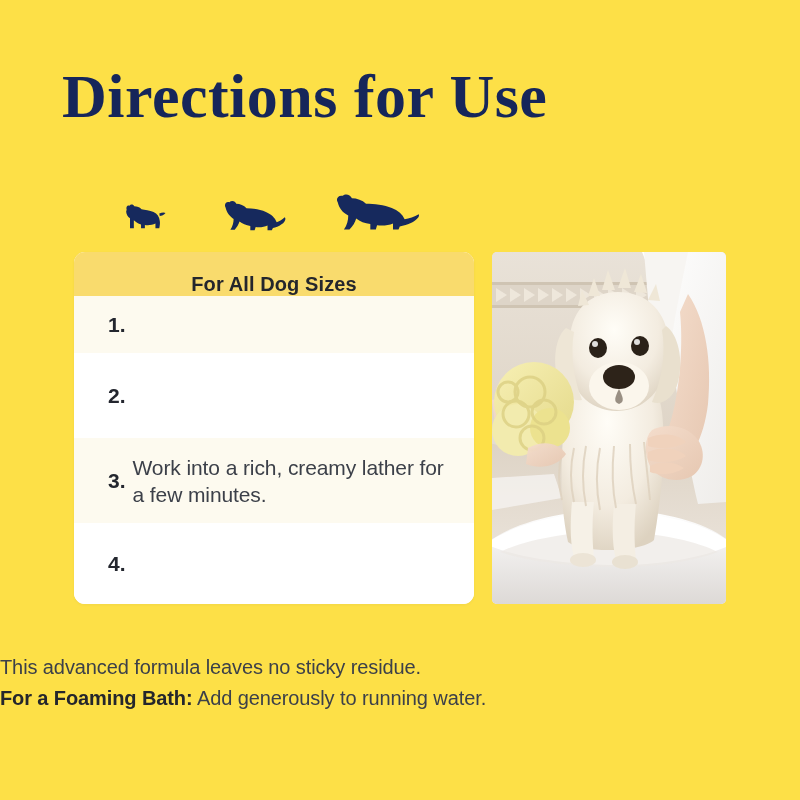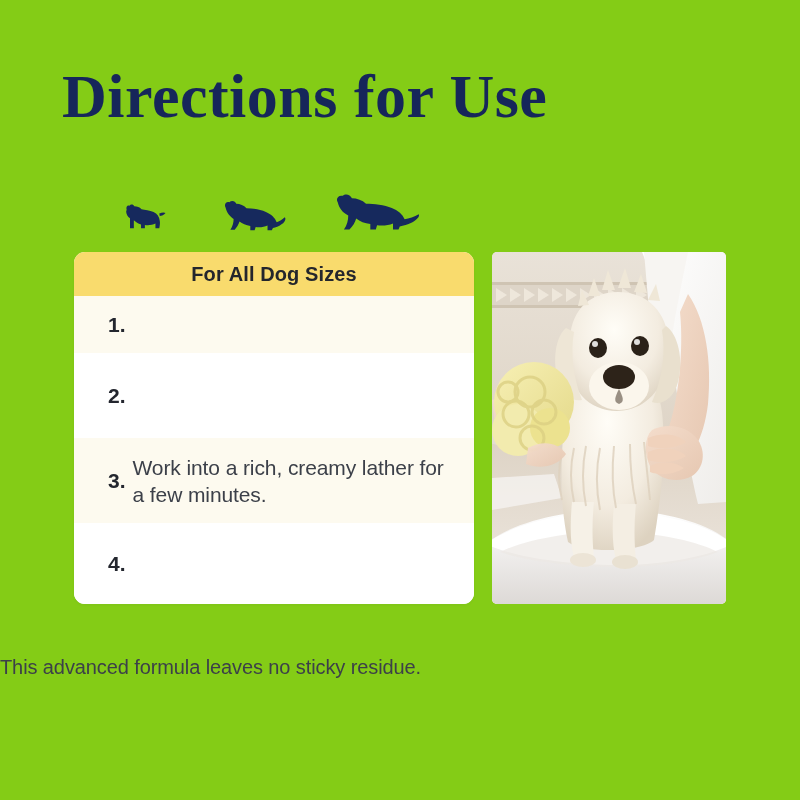--- a/index.html
+++ b/index.html
@@ -11,21 +11,21 @@
     height: 800px;
     background: #eef3fc;
     font-family: "Liberation Sans", sans-serif;
     overflow: hidden;
     position: relative;
   }
 
   #page {
     position: absolute;
     inset: 0;
-    background: #84cc16;
+    background: #fde047;
     padding-left: 18px;
   }
 
   
   .page-title {
     position: absolute;
     left: 62px;
     top: 60px;
     width: 680px;
     font-family: "Liberation Serif", "DejaVu Serif", serif;
@@ -63,21 +63,21 @@
     height: 352px;
     border-radius: 11px;
     overflow: hidden;
     background: #ffffff;
     box-shadow: 0 1px 3px rgba(30, 40, 80, 0.05);
   }
   .card-header {
     height: 44px;
     background: #f9db6d;
     display: flex;
-    align-items: center;
+    align-items: flex-end;
     justify-content: center;
   }
   .card-header-label {
     font-size: 20px;
     font-weight: 700;
     color: #24262c;
     letter-spacing: 0.1px;
   }
   .steps {
     height: 308px;
@@ -351,15 +351,18 @@
       </g>
 
       <path d="M36 196 C50 188 66 190 74 202 C66 214 48 218 34 212 Z" fill="url(#skinG)" opacity="0.95"></path>
 
       <rect x="0" y="0" width="234" height="352" fill="none"></rect>
     </svg>
   </div>
 
   <div class="footer">
     <div class="footer-line">This advanced formula leaves no sticky residue.</div>
+    <div class="footer-line">
+      <span class="footer-strong">For a Foaming Bath:</span><span> Add generously to running water.</span>
+    </div>
   </div>
 
 </div>
 
 </body></html>

